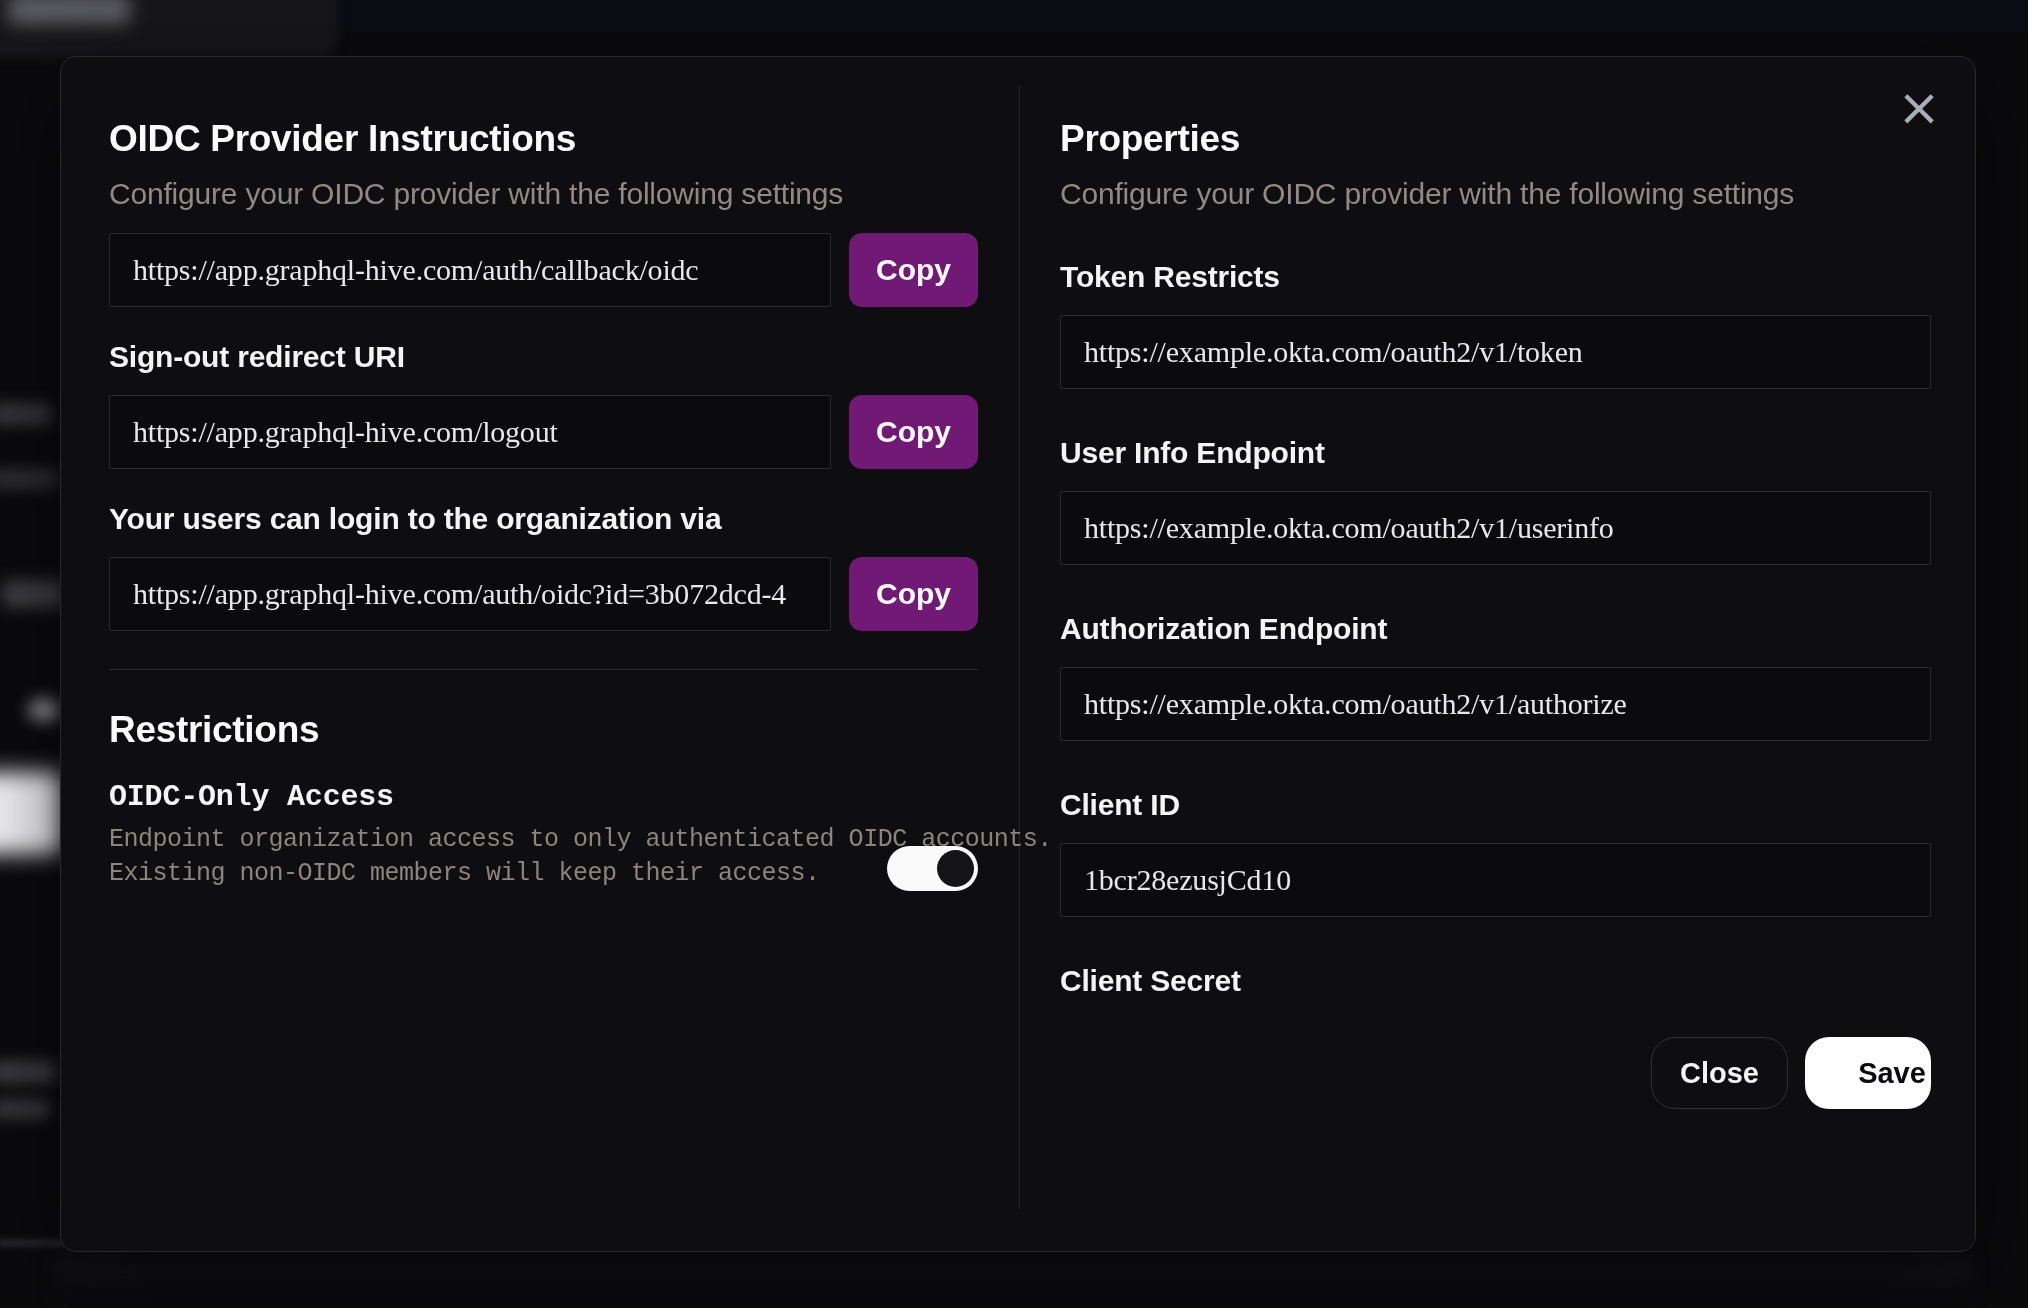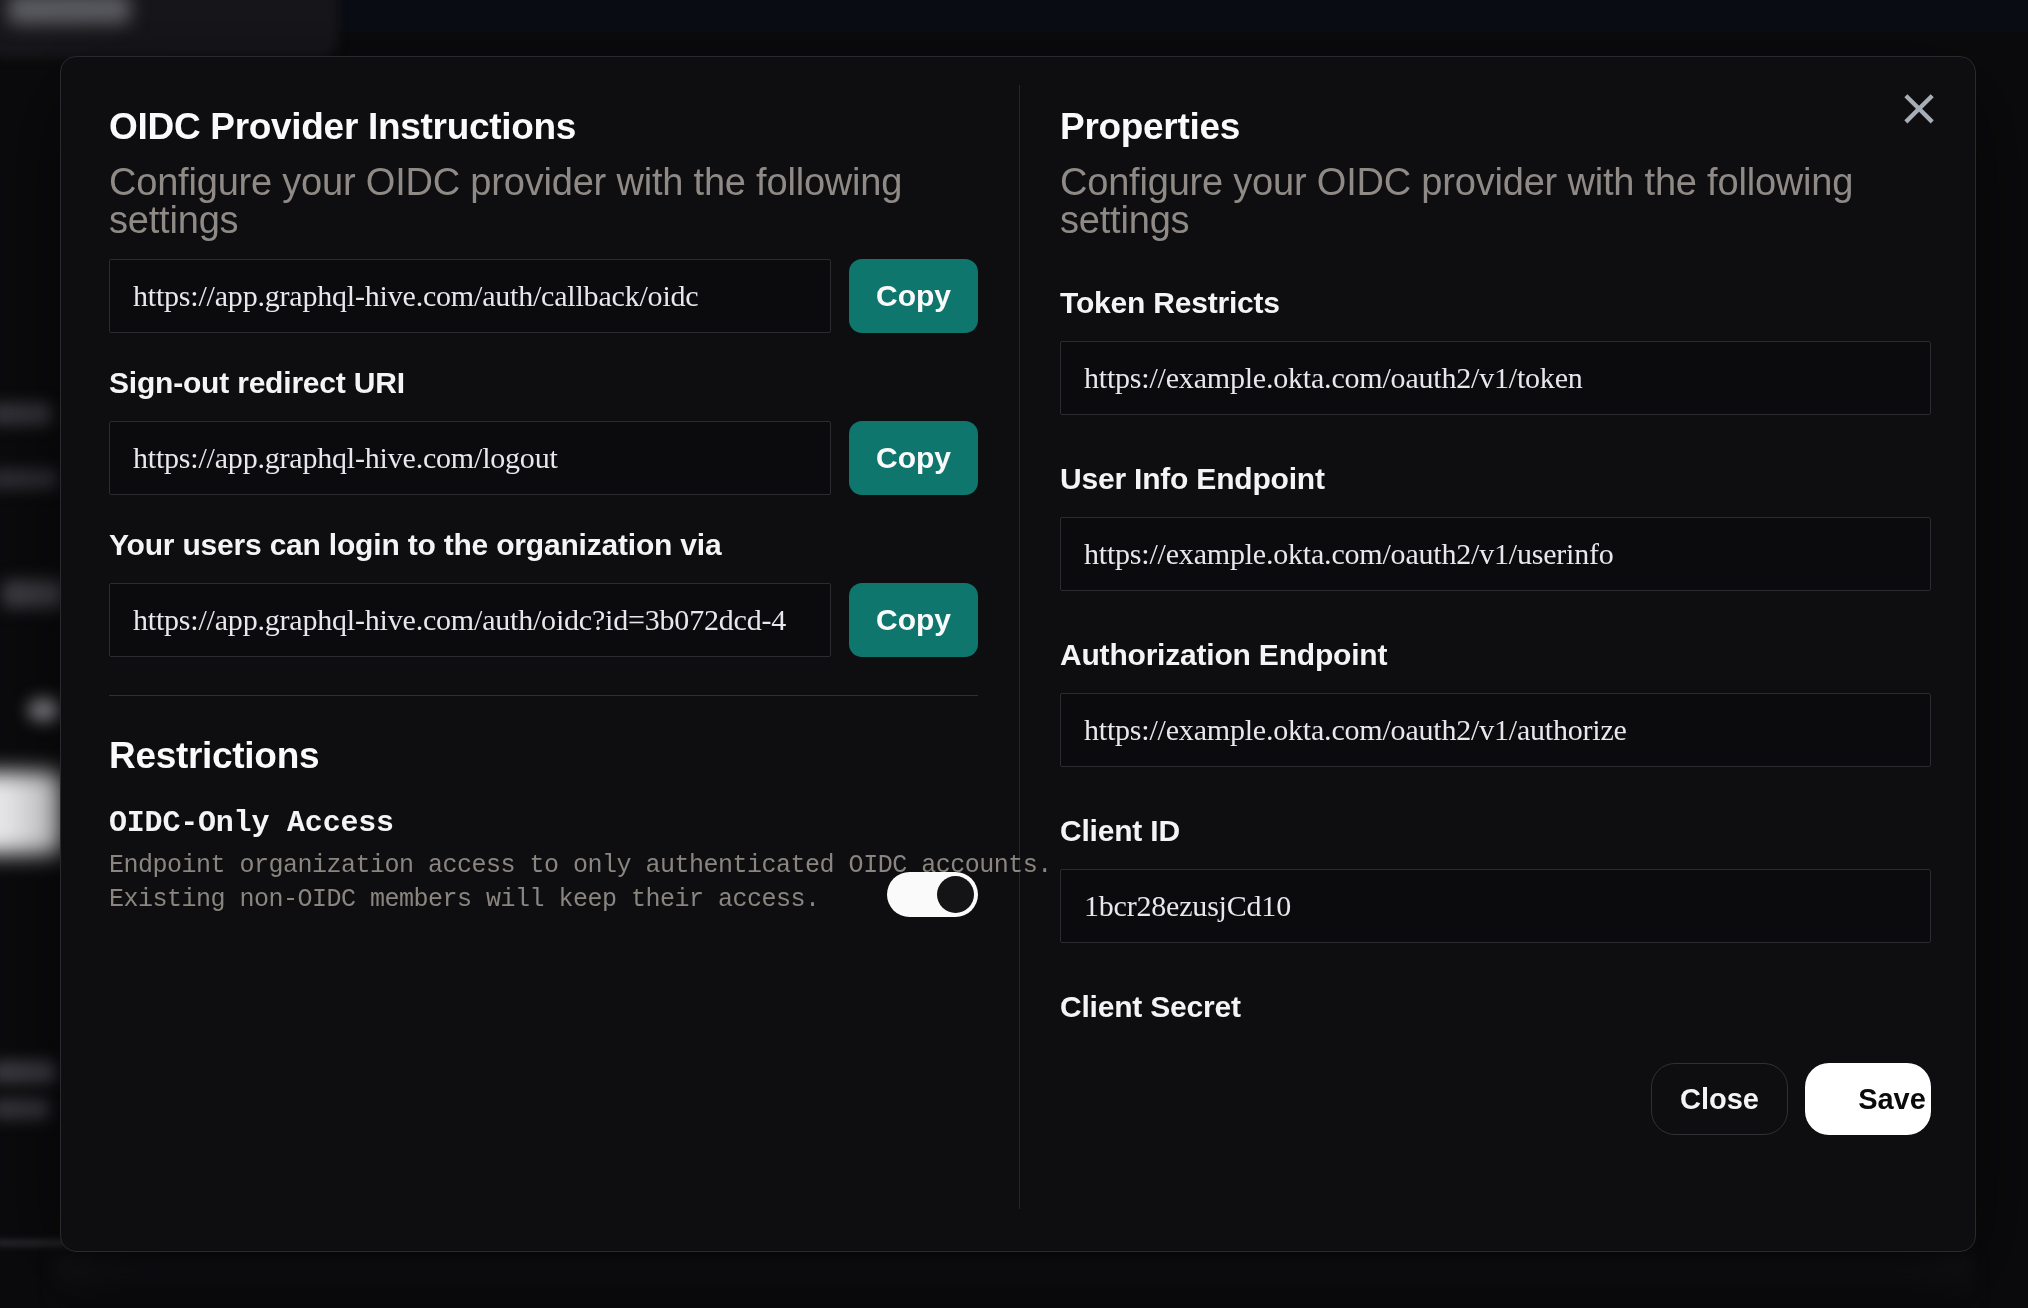--- a/index.html
+++ b/index.html
@@ -35,46 +35,46 @@
     border-radius:16px;
     box-shadow:0 28px 90px rgba(0,0,0,.6);
   }
   .close-x {
     position:absolute; right:28px; top:22px; width:56px; height:56px;
     background:none; border:none; cursor:pointer;
     color:#a8aeb6; font-size:52px; font-weight:400; line-height:56px; text-align:center;
     font-family:"DejaVu Sans","Liberation Sans",sans-serif;
   }
 
-  .col { position:absolute; top:0; height:100%; padding-top:46px; }
+  .col { position:absolute; top:12px; height:100%; padding-top:46px; }
   .col-left  { left:48px;  width:869px; }
   .col-right { left:999px; width:871px; }
   .vdivider { position:absolute; left:958px; top:28px; width:1px; height:1124px; background:#26262a; }
 
   h2.title { font-size:37px; line-height:48px; font-weight:600; color:#fafafa; letter-spacing:-.3px; }
   h2.section { font-size:37px; line-height:48px; font-weight:700; color:#fafafa; letter-spacing:-.3px; margin-top:36px; }
-  .subtitle { font-size:38px; line-height:38px; font-weight:400; color:#8f8a85; margin-top:12px; letter-spacing:-.2px; }
+  .subtitle { font-size:30px; line-height:38px; font-weight:400; color:#8f8a85; margin-top:12px; letter-spacing:-.2px; }
 
   .field-label { font-size:30px; line-height:36px; font-weight:600; color:#f4f4f5; letter-spacing:-.2px; }
   .mt-first { margin-top:46px; }
   .mt-tight { margin-top:32px; }
   .mt-right { margin-top:46px; }
 
   .io-row { display:flex; gap:18px; margin-top:20px; }
   .text-input {
     flex:1; height:74px; min-width:0;
     background:#0b0b0e; border:1px solid #2b2b30; border-radius:2px;
     padding:0 23px; font-size:30px; color:#e8e8ec;
     font-family:Liberation Serif, serif;
     outline:none; letter-spacing:-.2px;
   }
   .text-input::placeholder { color:#81818a; }
   .copy-btn {
     width:129px; height:74px; flex:0 0 auto;
-    background:#0f766e; border:none; border-radius:13px;
+    background:#701a75; border:none; border-radius:13px;
     color:#fafafa; font-size:30px; font-weight:600; cursor:pointer;
     font-family:"Liberation Sans","DejaVu Sans",sans-serif;
   }
   .hdivider { margin-top:38px; height:1px; background:#2e2e33; }
 
   .toggle-row { display:flex; align-items:flex-end; margin-top:25px;font-family:Liberation Mono, monospace; }
   .toggle-text { flex:1; min-width:0; }
   .toggle-desc { font-size:25px; line-height:34px; color:#8a857f; margin-top:8px; letter-spacing:-.5px; white-space:nowrap; }
   .switch {
     position:relative; width:91px; height:45px; border-radius:23px;

